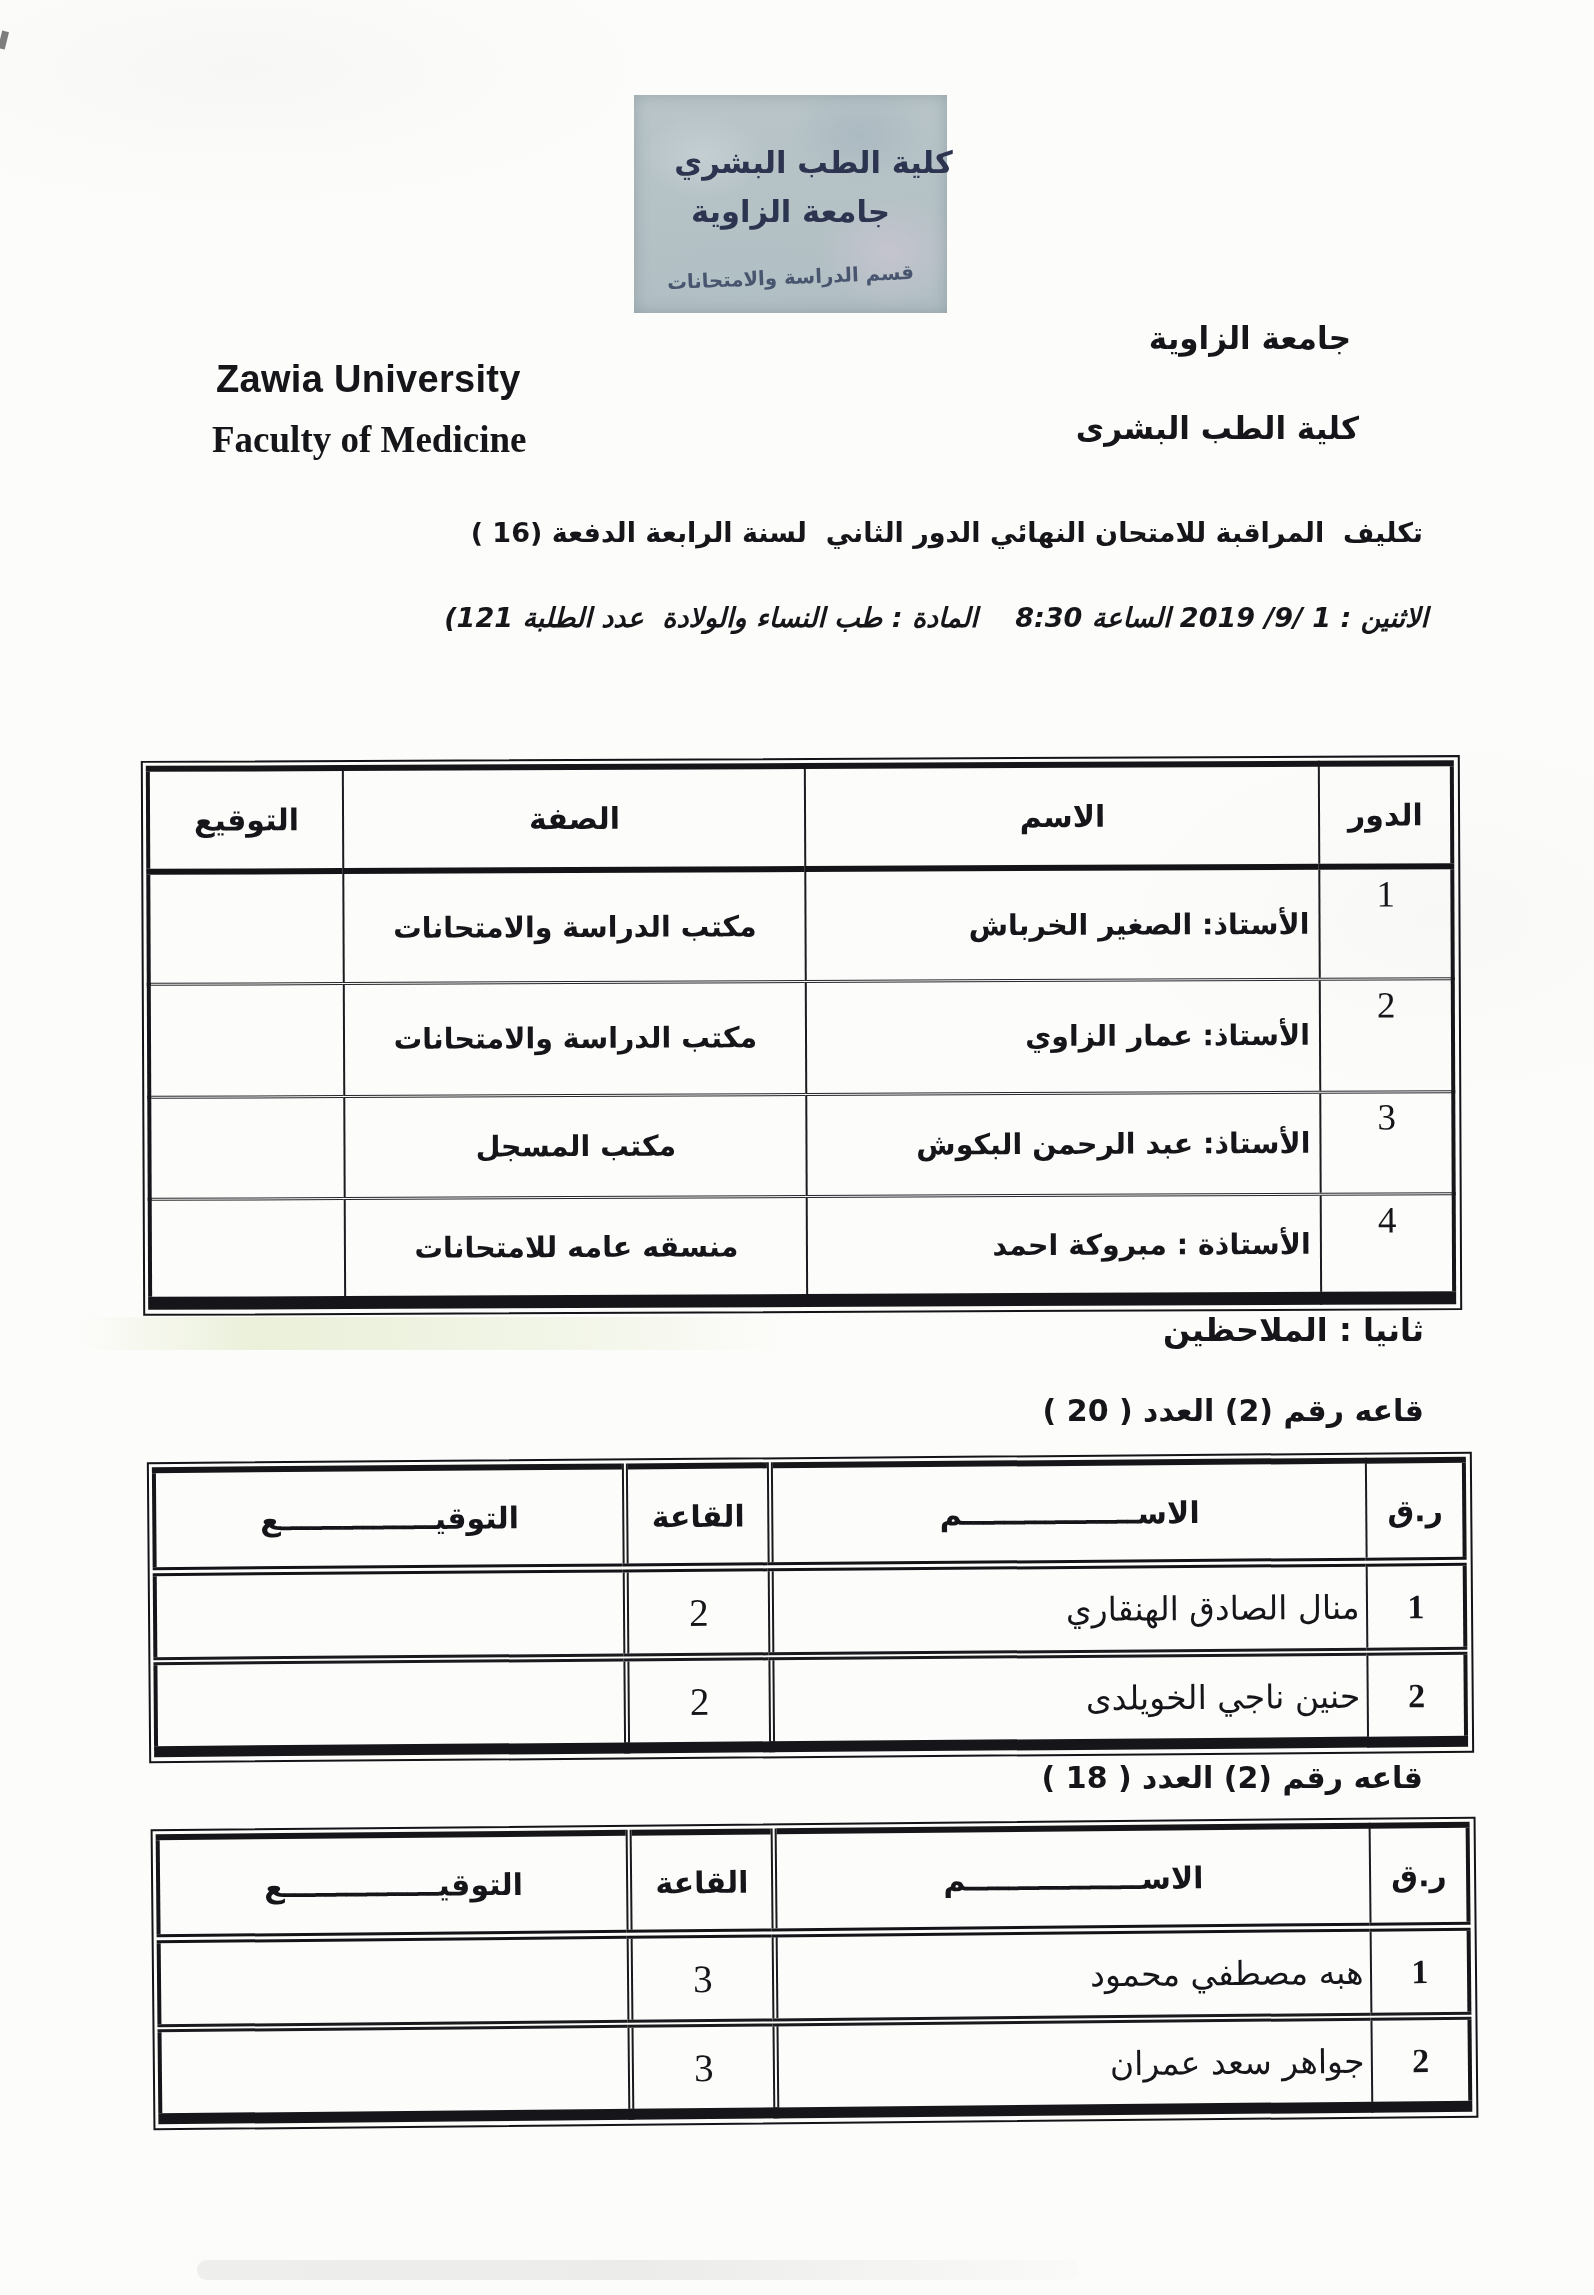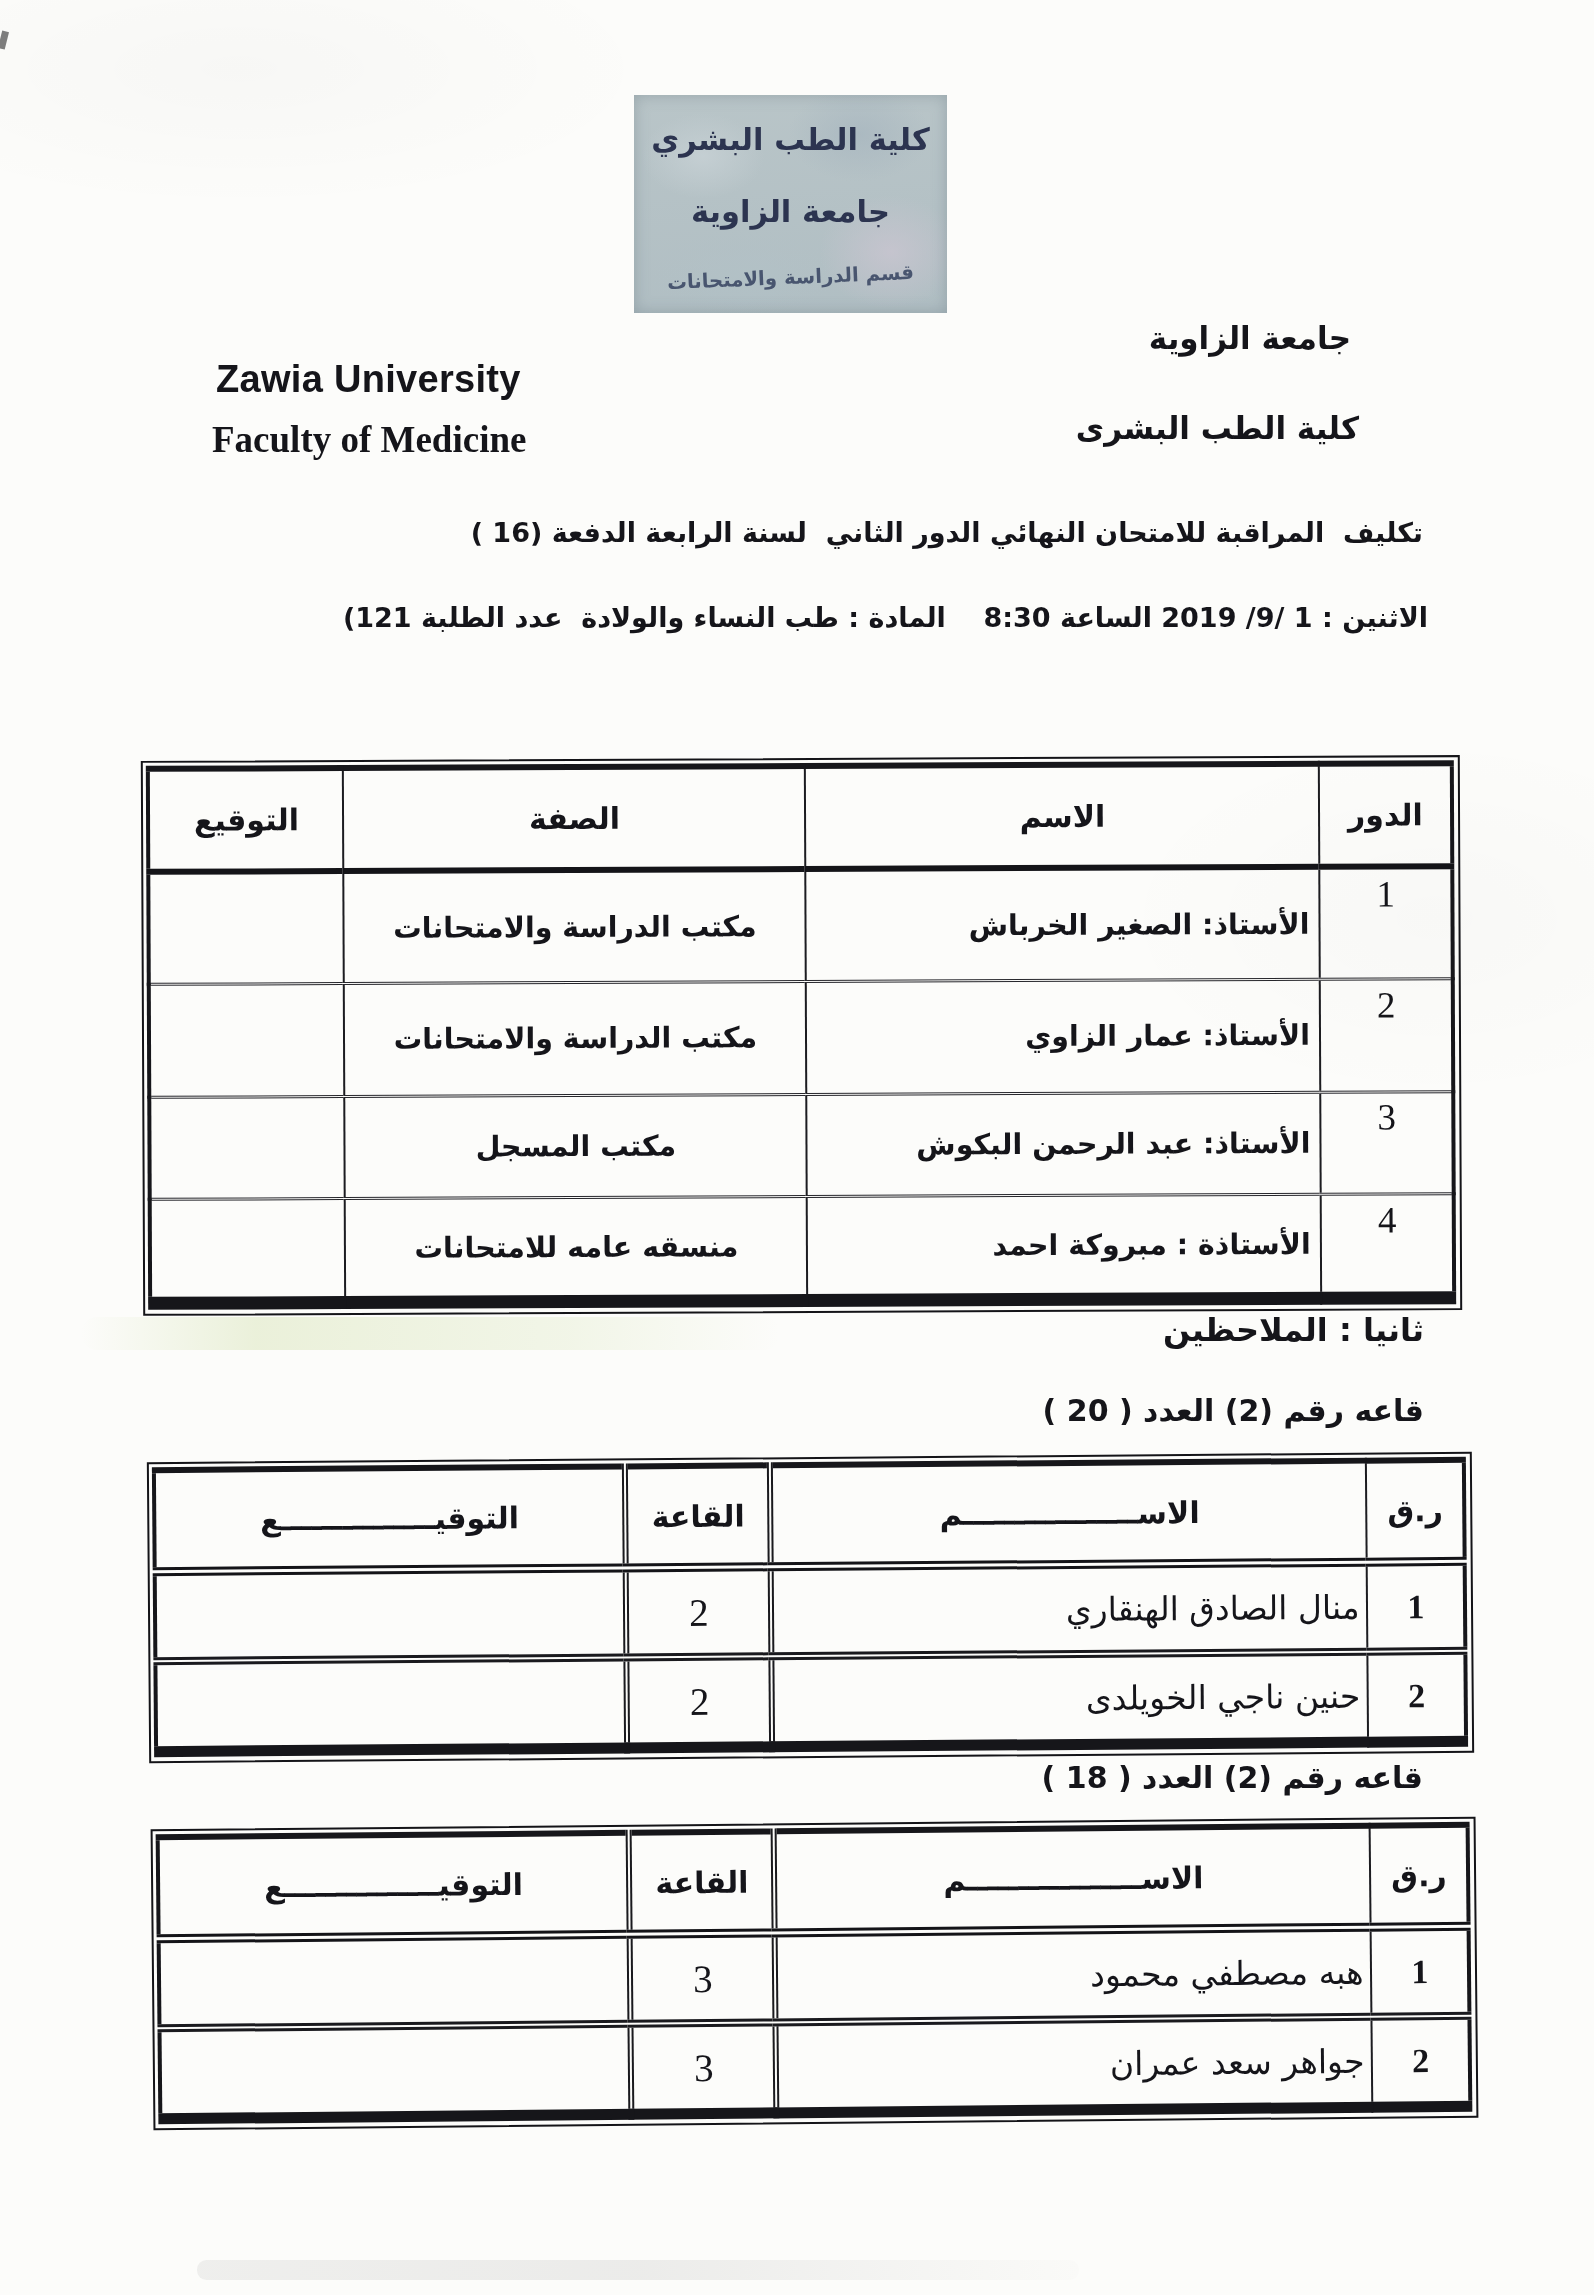--- a/index.html
+++ b/index.html
@@ -39,35 +39,35 @@
     left: 634px; top: 95px; width: 313px; height: 218px;
     background:
       radial-gradient(ellipse 88px 61px at 22% 28%, rgba(198,208,212,0.9), transparent 70%),
       radial-gradient(ellipse 102px 68px at 72% 18%, rgba(165,180,190,0.65), transparent 70%),
       radial-gradient(ellipse 102px 81px at 82% 72%, rgba(205,198,210,0.7), transparent 70%),
       radial-gradient(ellipse 129px 61px at 35% 82%, rgba(178,193,198,0.75), transparent 72%),
       linear-gradient(176deg, #b9c5c8, #b0bec3);
     box-shadow: inset 0 0 15px rgba(90,105,115,0.35);
   }
   .stamp-line { position: absolute; width: 100%; text-align: center; font-weight: bold; color: #2c3450; }
-  .stamp-line1 { top: 27px;  font-size: 30.5px; letter-spacing: 0.7px; }
+  .stamp-line1 { top: 50px;  font-size: 30.5px; letter-spacing: 0.7px; padding-left: 23px; }
   .stamp-line2 { top: 99px; font-size: 30.5px; }
   .stamp-line3 { top: 171px; font-size: 19.7px; color: #3d4a66; transform: rotate(-2.4deg); letter-spacing: 0.7px; opacity: .9; }
 
   
   .hdr-ar { font-weight: bold; font-size: 31px; }
   .hdr-university-ar { right: 243px; top: 320px; }
   .hdr-faculty-ar   { right: 235px; top: 410px; }
   .hdr-en-1 { left: 216px; top: 358px; font-family: "Liberation Sans", sans-serif; font-weight: bold; font-size: 38px; letter-spacing: 0.3px; }
   .hdr-en-2 { left: 212px; top: 418px; font-family: "Liberation Serif", serif;  font-weight: bold; font-size: 37px; }
 
   
   .title-line { font-weight: bold; font-size: 27px; white-space: nowrap; }
   .title-1 { right: 171px; top: 517px; }
-  .title-2 { right: 166px; top: 602px; }
+  .title-2 { right: 166px; top: 602px; font-style: italic; }
   .sec-heading { font-weight: bold; font-size: 32px; white-space: nowrap; }
   .sec-1 { right: 171px; top: 678px; }
   .sec-2 { right: 170px; top: 1311px; }
   .hall-heading { font-weight: bold; font-size: 30px; white-space: nowrap; }
   .hall-2 { right: 170px; top: 1393px; text-align: right; }
   .hall-3 { right: 171px; top: 1760px; }
 
   
   .twrap { border: 2.7px solid #141418; padding: 3.4px; background: transparent; }
   table.doc { border-collapse: collapse; direction: rtl; table-layout: fixed; }

